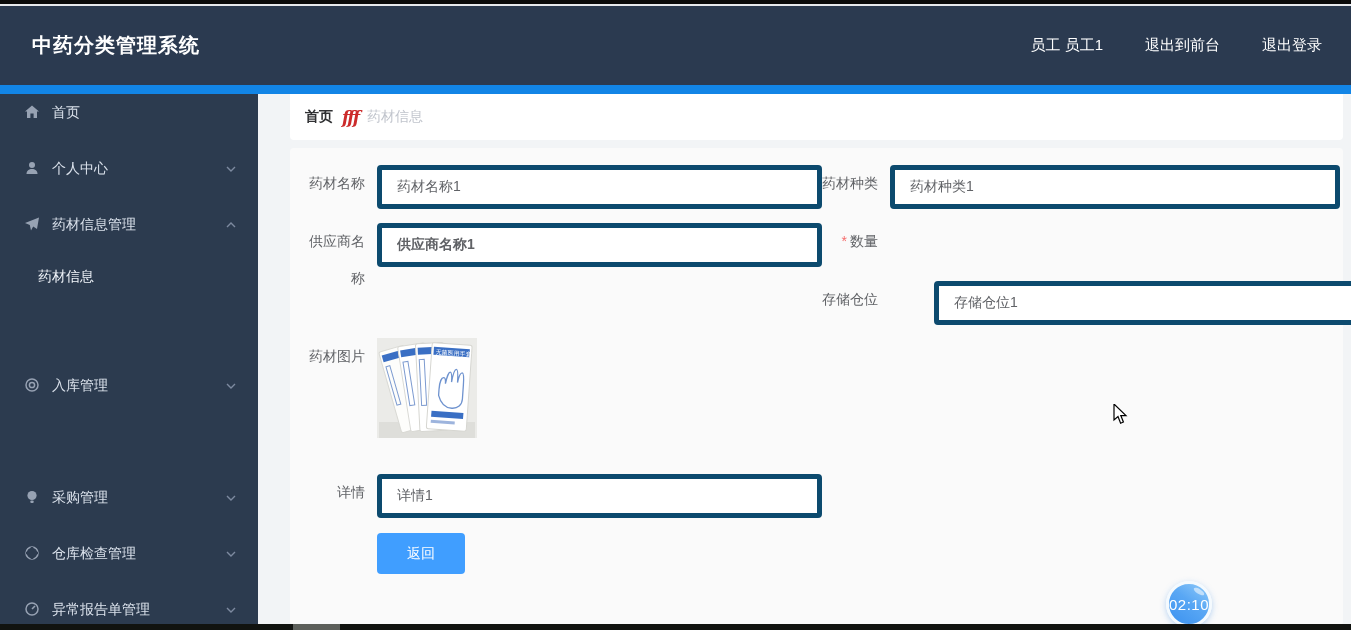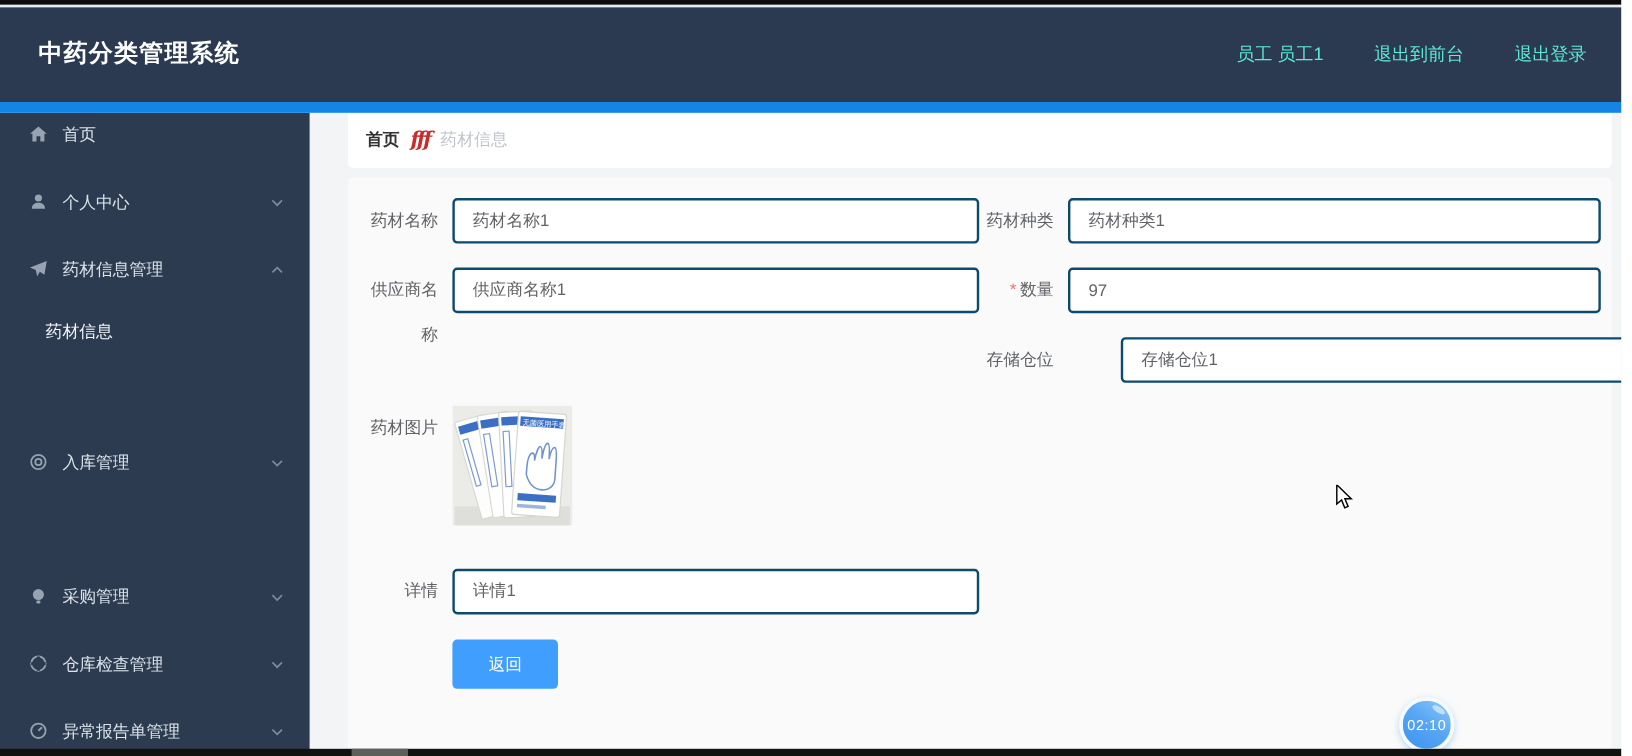--- a/index.html
+++ b/index.html
@@ -11,21 +11,21 @@
   .top-strip{left:0;top:0;width:1360px;height:4px;background:#0b0b0b;z-index:60;}
   .top-strip-line{left:0;top:4px;width:1360px;height:2px;background:#e7eaee;z-index:60;}
   .bottom-strip{left:0;top:624px;width:1360px;height:6px;background:#111310;z-index:60;}
   .bottom-strip .notch{position:absolute;left:293px;top:0;width:47px;height:6px;background:#5c5f5a;}
 
   
   .header{left:0;top:6px;width:1360px;height:79px;background:#2b3a50;z-index:10;}
   .app-title{position:absolute;left:32px;top:0;height:79px;line-height:79px;color:#ffffff;
              font-size:20px;font-weight:bold;letter-spacing:1px;}
   .header-links{position:absolute;right:38px;top:0;height:79px;display:flex;align-items:center;gap:42px;}
-  .header-link{color:#5eead4;font-size:15px;cursor:pointer;white-space:nowrap;}
+  .header-link{color:#ffffff;font-size:15px;cursor:pointer;white-space:nowrap;}
 
   
   .accent-bar{left:0;top:85px;width:1360px;height:9px;background:#1285e6;z-index:11;}
 
   
   .sidebar{left:0;top:94px;width:258px;height:531px;background:#2c3b4f;z-index:5;}
   .side-item{position:absolute;left:0;width:258px;height:40px;cursor:pointer;}
   .side-icon{position:absolute;left:24px;top:12px;width:16px;height:16px;}
   .side-label{position:absolute;left:52px;top:0;height:40px;line-height:40px;color:#dbe2ec;font-size:14px;white-space:nowrap;}
   .side-label.sub{left:38px;color:#f2f6fb;}
@@ -39,39 +39,39 @@
   .bc-home{font-size:14px;font-weight:bold;color:#303133;cursor:pointer;}
   .bc-sep{font-family:"DejaVu Serif","Liberation Serif",serif;font-style:italic;font-weight:bold;
           color:#cc2b2b;font-size:17px;letter-spacing:-2px;line-height:1;}
   .bc-current{font-size:14px;color:#c0c4cc;}
 
   .panel{left:290px;top:148px;width:1053px;height:477px;background:#fafafa;border-radius:4px;z-index:4;}
 
   .lbl{color:#606266;font-size:14px;line-height:36px;text-align:right;width:80px;z-index:7;}
   .lbl.narrow{width:62px;line-height:37px;}
   .req{color:#f56c6c;margin-right:3px;font-size:14px;}
-  .inp{height:34px;background:#ffffff;border:2px solid #0c4a6e;border-radius:4px;
+  .inp{height:34px;background:#ffffff;border:5px solid #0c4a6e;border-radius:4px;
        padding:0 15px;font-size:14px;color:#606266;box-sizing:content-box;z-index:7;
        font-family:"Liberation Sans","DejaVu Sans",sans-serif;outline:none;}
   .inp.w-left{width:405px;}
   .inp.w-right{width:410px;}
 
   .photo{left:377px;top:338px;width:100px;height:100px;z-index:7;}
   .photo svg{display:block;}
 
   .btn-back{left:377px;top:533px;width:88px;height:41px;background:#409eff;border:none;border-radius:4px;
             color:#ffffff;font-size:14px;cursor:pointer;z-index:7;
             font-family:"Liberation Sans","DejaVu Sans",sans-serif;}
 
   .timer{left:1166px;top:581px;width:40px;height:40px;border-radius:50%;
          border:3px solid #f4fafe;z-index:50;cursor:pointer;
          background:linear-gradient(215deg,#8fcaf9 0%,#59a7f4 45%,#3b92f0 100%);
          display:flex;align-items:center;justify-content:center;
          box-shadow:0 2px 6px rgba(60,140,230,0.35);}
-  .timer span{color:#ffffff;font-size:12px;letter-spacing:0.5px;}
+  .timer span{color:#ffffff;font-size:15px;letter-spacing:0.5px;}
   .timer .gloss{position:absolute;right:4px;top:5px;width:12px;height:5px;border-radius:50%;
                 background:rgba(255,255,255,0.55);transform:rotate(32deg);}
 
   .cursor{left:1113px;top:404px;width:16px;height:22px;z-index:55;pointer-events:none;}
 </style>
 </head>
 <body>
 
 <div class="screen">
 
@@ -204,21 +204,21 @@
       <span class="bc-current">药材信息</span>
     </div>
   </div>
 
   <div class="abs panel"></div>
 
   <div class="abs lbl" style="left:285px;top:165px;">药材名称</div>
   <input class="abs inp w-left" style="left: 377px; top: 165px;" readonly="" value="药材名称1">
 
   <div class="abs lbl narrow" style="left:303px;top:223px;">供应商名称</div>
-  <input class="abs inp w-left" style="left: 377px; top: 223px;" readonly="" value="供应商名称1">
+  <input class="abs inp w-left" style="left: 377px; top: 223px; font-weight: bold;" readonly="" value="供应商名称1">
 
   <div class="abs lbl" style="left:285px;top:338px;">药材图片</div>
   <div class="abs photo">
     <svg width="100" height="100" viewBox="0 0 100 100">
       <rect width="100" height="100" fill="#ebebe8"></rect>
       <rect x="2" y="84" width="96" height="16" fill="#dededa"></rect>
       <g transform="rotate(-16 30 55)">
         <rect x="14" y="8" width="26" height="84" rx="2" fill="#fdfdfb" stroke="#d9d9d4"></rect>
         <rect x="16" y="12" width="22" height="7" fill="#3a6fc4"></rect>
         <rect x="17" y="24" width="4" height="40" fill="none" stroke="#7d9bd0" stroke-width="1"></rect>
@@ -248,21 +248,20 @@
   <input class="abs inp w-left" style="left: 377px; top: 474px;" readonly="" value="详情1">
 
   <button class="abs btn-back">返回</button>
 
   <div class="abs lbl" style="left:798px;top:165px;">药材种类</div>
   <input class="abs inp w-right" style="left: 890px; top: 165px;" readonly="" value="药材种类1">
 
   <div class="abs lbl" style="left:798px;top:223px;">
     <span class="req">*</span><span>数量</span>
   </div>
-  <input class="abs inp w-right" style="left: 890px; top: 223px;" readonly="" value="97">
 
   <div class="abs lbl" style="left:798px;top:281px;">存储仓位</div>
   <input class="abs inp w-right" style="left: 890px; top: 281px; margin-left: 44px;" readonly="" value="存储仓位1">
 
   <div class="abs timer">
     <div class="gloss"></div>
     <span>02:10</span>
   </div>
 
   <div class="abs cursor">

